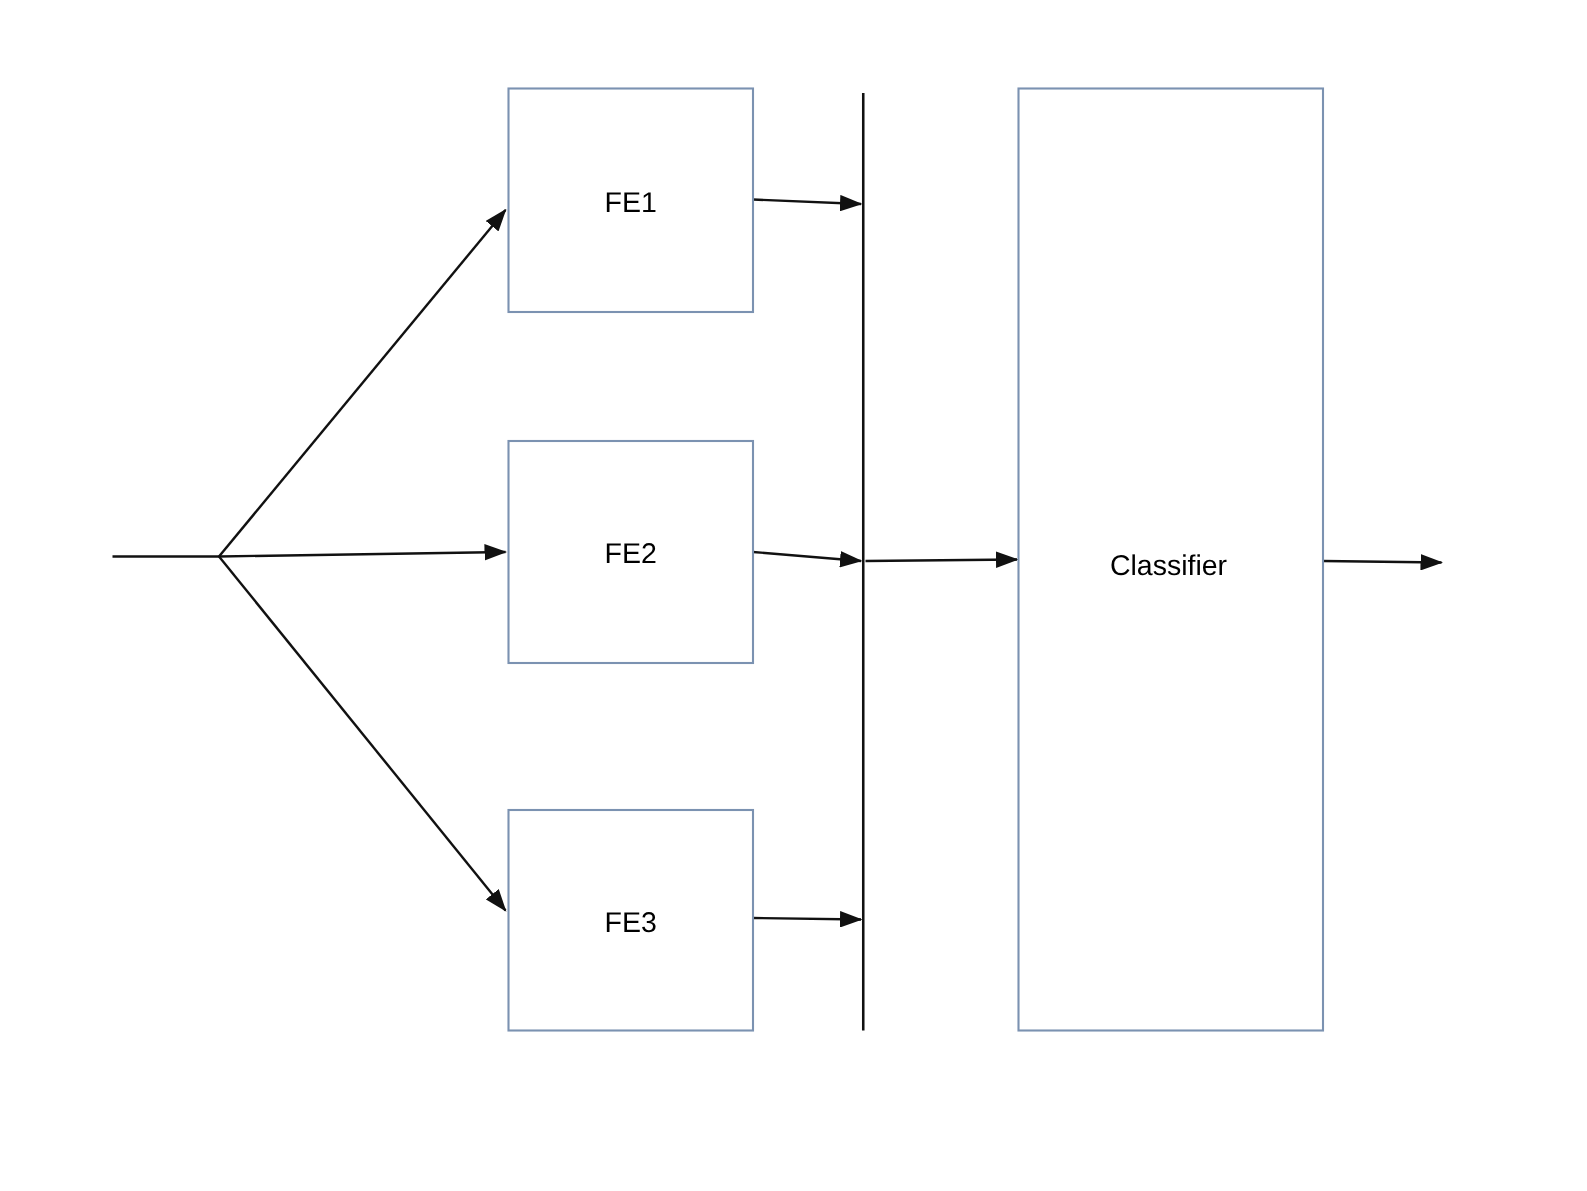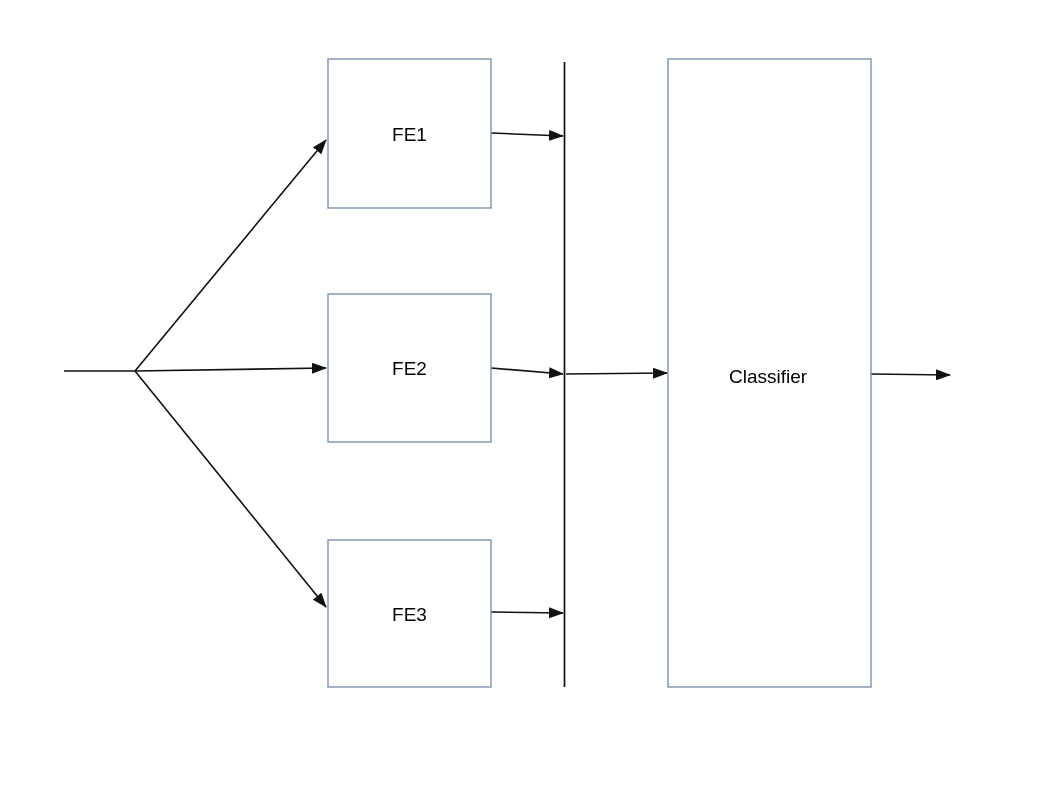--- a/index.html
+++ b/index.html
@@ -9,20 +9,21 @@
     width: 1058px;
     height: 794px;
     overflow: hidden;
     font-family: "Liberation Sans", sans-serif;
   }
   .canvas-wrap {
     position: relative;
     width: 905px;
     height: 794px;
     background: var(--background, #ffffff);
+    padding-left: 11px;
   }
   svg { display: block; }
   .node-rect {
     fill: #ffffff;
     stroke: var(--box-border, #7b92b1);
     stroke-width: 1.4;
   }
   .edge {
     stroke: var(--line, #111111);
     stroke-width: 1.6;

